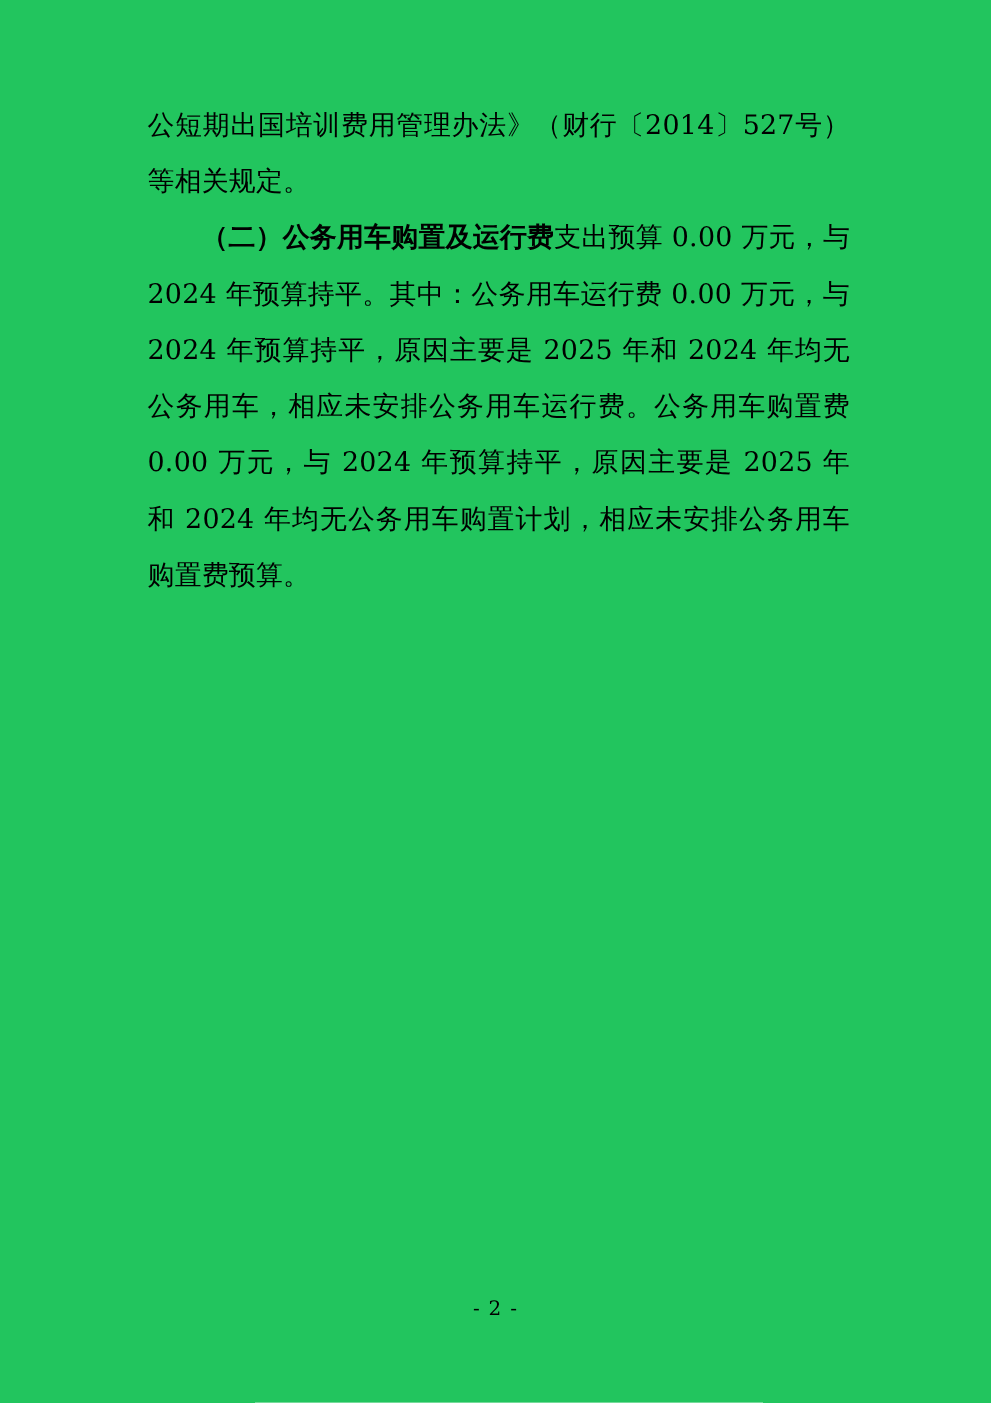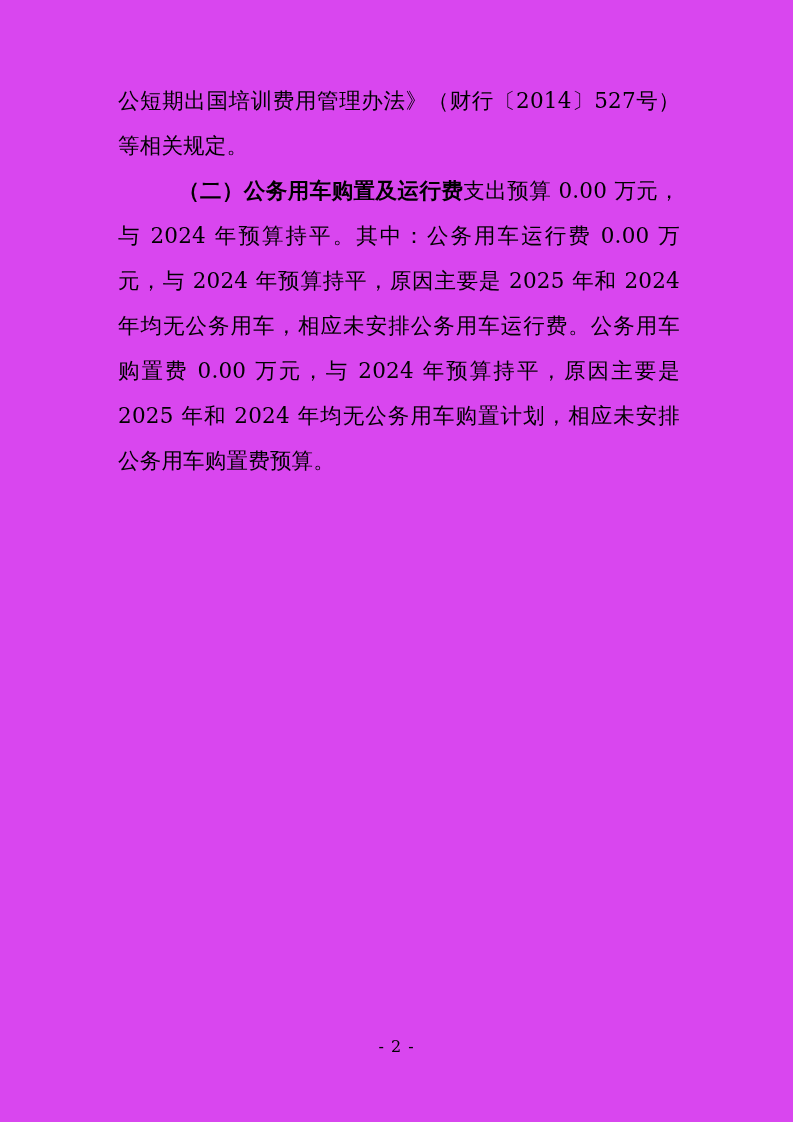--- a/index.html
+++ b/index.html
@@ -14,21 +14,21 @@
     font-family: "DejaVu Serif", "Liberation Serif", serif;
     color: #000000;
     overflow: hidden;
   }
   .page {
     position: absolute;
     left: 0;
     top: 0;
     width: 793px;
     height: 1122px;
-    background: #d946ef;
+    background: #22c55e;
   }
   .content {
     position: absolute;
     left: 118px;
     top: 78px;
     width: 562px;
   }
   p.para {
     margin: 0;
     font-size: 21.5px;
@@ -36,21 +36,20 @@
     text-align: justify;
     text-justify: inter-ideograph;
     letter-spacing: 0.2px;
     font-family: "DejaVu Serif", "Liberation Serif", serif;
   }
   p.indent {
     text-indent: 43px;
   }
   .bold-head {
     font-weight: bold;
-    margin-left: 17px;
   }
   .page-number {
     position: absolute;
     left: 0;
     top: 1037px;
     width: 793px;
     text-align: center;
     font-size: 16px;
     font-family: "DejaVu Serif", "Liberation Serif", serif;
     color: #000000;

